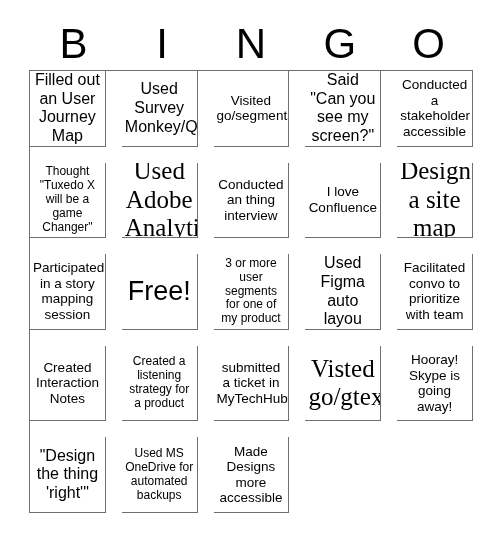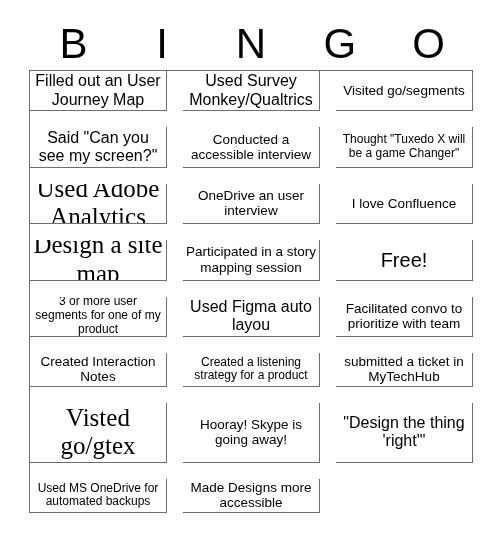--- a/index.html
+++ b/index.html
@@ -47,21 +47,21 @@
   }
 
   
   #bingo-grid {
     position: absolute;
     left: 29px;
     top: 70px;
     width: 444px;
     height: 443px;
     display: grid;
-    grid-template-columns: repeat(3, 1fr);
+    grid-template-columns: repeat(5, 1fr);
     grid-template-rows: repeat(5, 1fr);
     border-top: 1px solid #6f6f6f;
     border-left: 1px solid #6f6f6f;
     box-sizing: border-box;
     background: #ffffff;
     gap: 16px;
   }
 
   .bingo-cell {
     border-right: 1px solid #6f6f6f;
@@ -82,21 +82,21 @@
     white-space: pre-line;
     word-break: normal;
   }
 
   
   .fs-xs  .cell-text { font-size: 16px;  line-height: 1.18; }
   .fs-s   .cell-text { font-size: 12px;  line-height: 1.16; }
   .fs-m   .cell-text { font-size: 13.5px; line-height: 1.15; }
   .fs-l   .cell-text { font-size: 16px;  line-height: 1.16; }
   .fs-xl  .cell-text { font-size: 25px;  line-height: 1.14; font-family: Liberation Serif, serif; }
-  .fs-xxl .cell-text { font-size: 20px;  line-height: 1.1; }
+  .fs-xxl .cell-text { font-size: 27px;  line-height: 1.1; }
 </style>
 </head>
 <body>
 
 <div id="bingo-card">
 
   <div id="bingo-header">
     <div class="header-letter">B</div>
     <div class="header-letter">I</div>
     <div class="header-letter">N</div>
@@ -112,31 +112,31 @@
     <div class="bingo-cell fs-xs">
         <span class="cell-text">Used Survey Monkey/Qualtrics</span>
       </div>
     <div class="bingo-cell fs-m">
         <span class="cell-text">Visited go/segments</span>
       </div>
     <div class="bingo-cell fs-l">
         <span class="cell-text">Said "Can you see my screen?"</span>
       </div>
     <div class="bingo-cell fs-m">
-        <span class="cell-text">Conducted a accessible interview</span>
+        <span class="cell-text">Conducted a stakeholder accessible</span>
       </div>
 
     <div class="bingo-cell fs-s">
         <span class="cell-text">Thought "Tuxedo X will be a game Changer"</span>
       </div>
     <div class="bingo-cell fs-xl">
         <span class="cell-text">Used Adobe Analytics</span>
       </div>
     <div class="bingo-cell fs-m">
-        <span class="cell-text">OneDrive an user interview</span>
+        <span class="cell-text">Conducted an thing interview</span>
       </div>
     <div class="bingo-cell fs-m">
         <span class="cell-text">I love Confluence</span>
       </div>
     <div class="bingo-cell fs-xl">
         <span class="cell-text">Design a site map</span>
       </div>
 
     <div class="bingo-cell fs-m">
         <span class="cell-text">Participated in a story mapping session</span>

